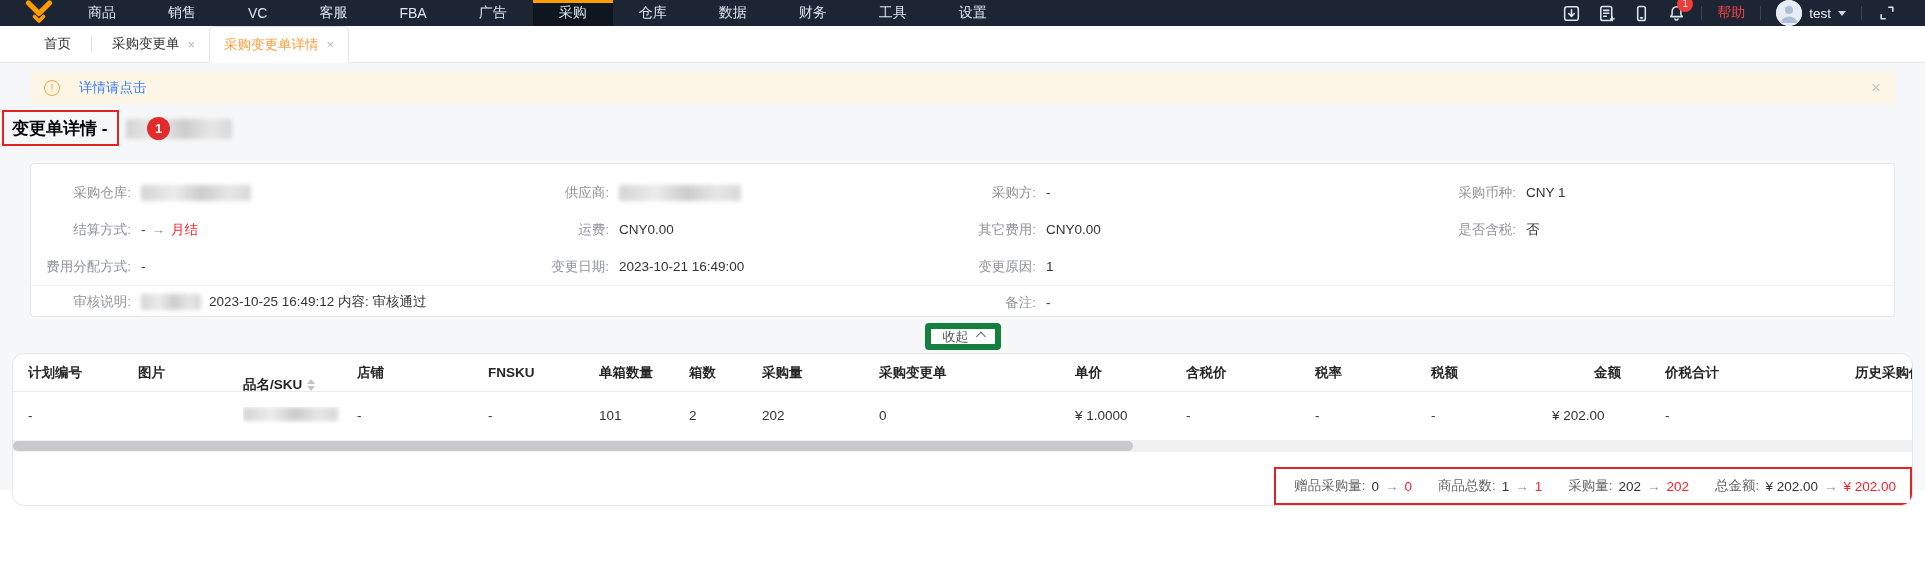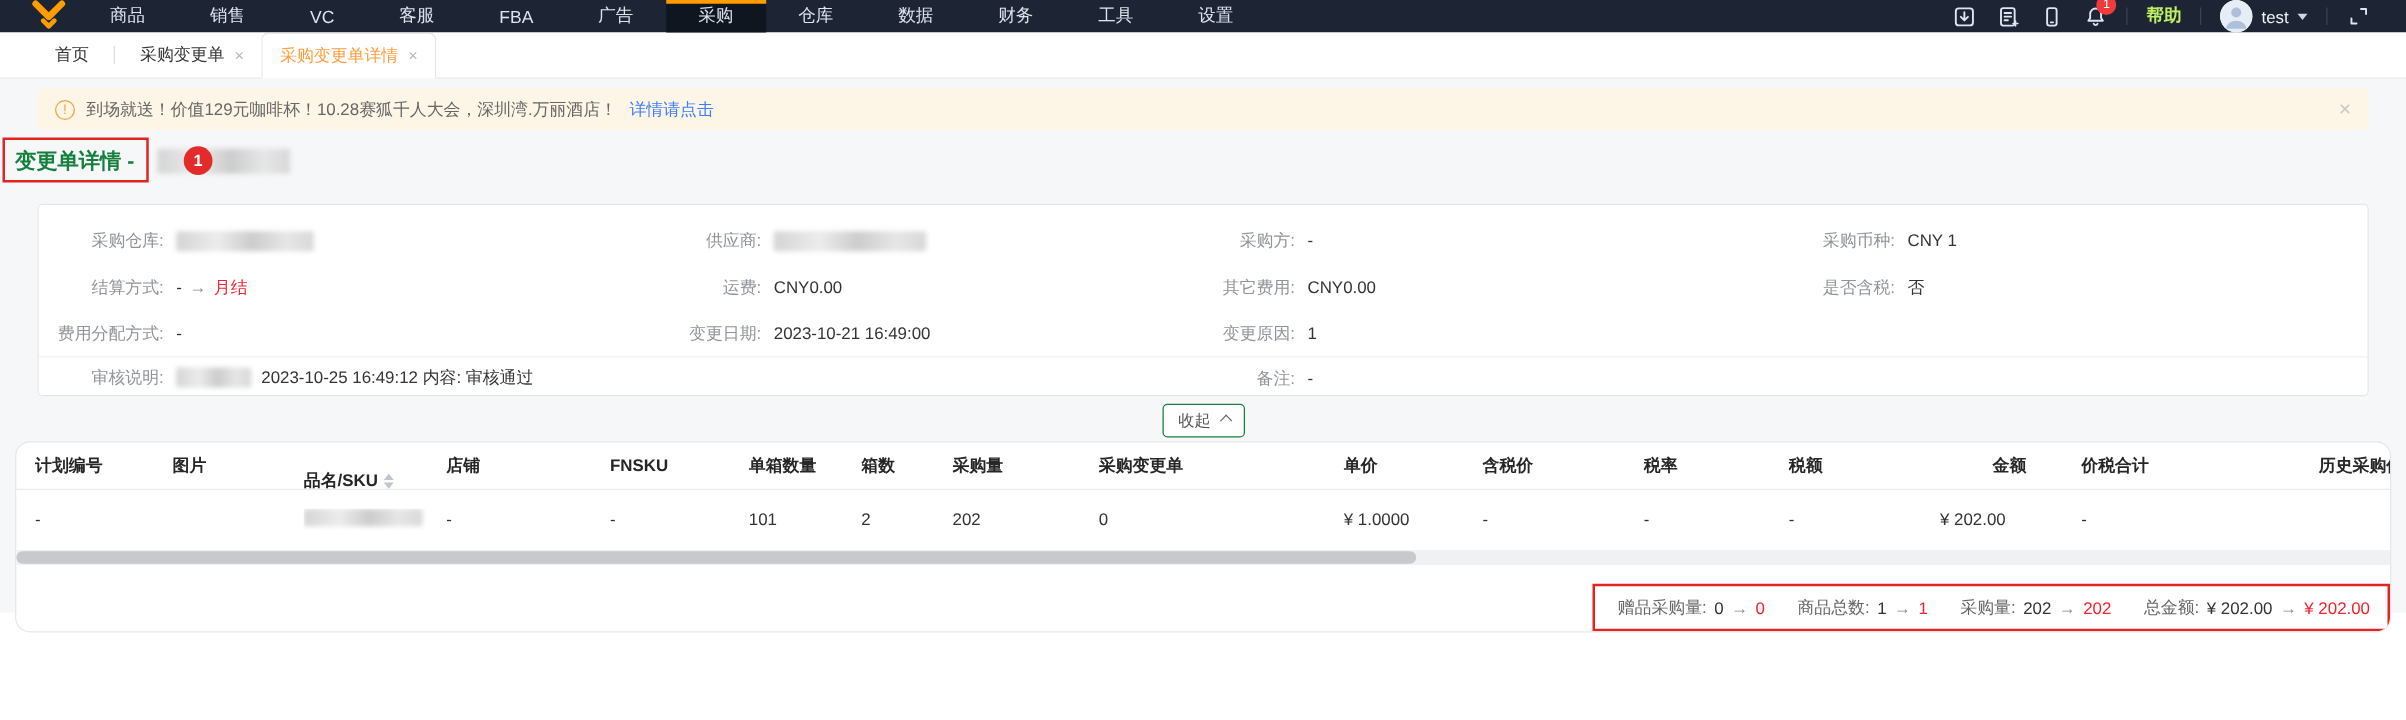--- a/index.html
+++ b/index.html
@@ -14,21 +14,21 @@
   .logo { width:46px; margin-left:16px; display:flex; align-items:center; justify-content:center; cursor:pointer; }
   .menu { display:flex; }
   .menu-item { display:flex; align-items:center; padding:0 26px; font-size:14px; color:#dfe4ee; cursor:pointer; position:relative; white-space:nowrap; }
   .menu-item.active { background:var(--color-navbar_active_bg,#10161f); }
   .menu-item.active::before { content:""; position:absolute; top:0; left:0; right:0; height:3px; background:var(--color-accent,#ff9c00); }
   .nav-right { margin-left:auto; display:flex; align-items:center; gap:15px; padding-right:28px; }
   .nav-ic { width:20px; height:20px; display:flex; align-items:center; justify-content:center; cursor:pointer; position:relative; }
   .nav-ic svg { display:block; }
   .nav-badge { position:absolute; top:-7px; left:11px; min-width:16px; height:16px; padding:0 4px; background:#f03b3b; color:#fff; border-radius:8px; font-size:10px; line-height:16px; text-align:center; }
   .nav-divider { width:1px; height:14px; background:#3a4356; }
-  .help-link { color:#bef264; font-size:14px; text-decoration:none; cursor:pointer;font-weight:bold; }
+  .help-link { color:#ef4444; font-size:14px; text-decoration:none; cursor:pointer; }
   .user-wrap { display:flex; align-items:center; gap:7px; cursor:pointer; }
   .avatar { width:26px; height:26px; border-radius:50%; background:#eef2f8; overflow:hidden; display:flex; align-items:center; justify-content:center; }
   .username { font-size:13.5px; color:#eef1f7; }
   .caret-down { width:0; height:0; border-left:4px solid transparent; border-right:4px solid transparent; border-top:5px solid #cfd6e4; }
 
   
   .tabbar { height:37px; background:#fff; border-bottom:1px solid #e8e8e8; display:flex; align-items:center; padding-left:30px; }
   .tab { height:36px; display:flex; align-items:center; padding:0 14px; color:#333; cursor:pointer; white-space:nowrap; }
   .tab .tab-x { margin-left:8px; color:#b8b8b8; font-size:13px; line-height:1; }
   .tab.active { align-self:stretch; height:auto; margin-bottom:-1px; background:#fff; border:1px solid #e4e4e4; border-bottom:1px solid #fff; border-radius:6px 6px 0 0; color:var(--color-tab_active_text,#ff9d3d); }
@@ -40,21 +40,21 @@
 
   
   .notice { position:absolute; top:8px; left:30px; right:30px; height:33px; background:var(--color-notice_bg,#fdf6e7); border-radius:3px; display:flex; align-items:center; padding:0 14px; color:#666; }
   .notice-ic { width:16px; height:16px; border:1px solid #f0a53d; border-radius:50%; color:#f0a53d; font-size:11px; line-height:14px; text-align:center; margin-right:9px; flex:none; }
   .notice-link { color:var(--color-link,#3d7eff); margin-left:10px; text-decoration:none; cursor:pointer; }
   .notice-close { margin-left:auto; color:#c9c9c9; font-size:17px; cursor:pointer; line-height:1; }
 
   
   .title-row { position:absolute; top:45px; left:0; height:42px; width:100%; }
   .annot-box { position:absolute; left:2px; top:2px; border:2px solid var(--color-danger_annotation,#e32222); height:36px; display:flex; align-items:center; padding:0 10px 0 8px; }
-  .page-title { font-size:17px; font-weight:600; color:#15803d; white-space:nowrap; }
+  .page-title { font-size:17px; font-weight:600; color:#000000; white-space:nowrap; }
   .redact { background:linear-gradient(90deg,#d4d4d4,#ececec 30%,#cccccc 55%,#e6e6e6 80%,#d8d8d8); filter:blur(2px); border-radius:2px; display:inline-block; }
   .redact-title { position:absolute; left:126px; top:11px; width:106px; height:20px; }
   .step-badge { position:absolute; left:147px; top:9px; width:23px; height:23px; border-radius:50%; background:#e32b2b; color:#fff; font-size:13px; font-weight:700; display:flex; align-items:center; justify-content:center; z-index:3; }
   .tooltip { position:absolute; left:186px; top:1px; height:40px; background:rgba(62,62,62,.93); color:#fff; font-size:15.5px; display:flex; align-items:center; padding:0 20px; border-radius:3px; z-index:2; white-space:nowrap; }
   .tooltip .tip-arrow { position:absolute; left:-7px; top:14px; width:0; height:0; border-top:6px solid transparent; border-bottom:6px solid transparent; border-right:7px solid rgba(62,62,62,.93); }
 
   
   .panel { position:absolute; top:100px; left:30px; right:30px; height:154px; background:#fff; border:1px solid #e7e7e7; border-radius:4px; }
   .panel-grid { display:grid; grid-template-columns:503px 427px 480px 1fr; padding-top:10px; }
   .field { display:flex; align-items:center; height:37px; }
@@ -63,21 +63,21 @@
   .field .val { margin-left:10px; color:#333; display:flex; align-items:center; gap:6px; }
   .red-text { color:var(--color-red_value,#f5222d); }
   .arrow { color:#8c8c8c; }
   .redact-sm { width:110px; height:16px; }
   .redact-supplier { width:122px; }
   .panel-row4 { border-top:1px solid #efefef; height:33px; display:flex; align-items:center; position:relative; }
   .remark-field { position:absolute; left:930px; top:0; height:33px; }
   .redact-audit { width:60px; height:16px; margin-right:2px; }
 
   
-  .collapse-btn { position:absolute; top:260px; left:50%; transform:translateX(-50%); height:27px; padding:0 12px; background:#fff; border:1px solid #15803d; border-radius:4px; display:flex; align-items:center; gap:7px; color:#555; font-size:13px; cursor:pointer; }
+  .collapse-btn { position:absolute; top:260px; left:50%; transform:translateX(-50%); height:27px; padding:0 12px; background:#fff; border:6px solid #15803d; border-radius:4px; display:flex; align-items:center; gap:7px; color:#555; font-size:13px; cursor:pointer; }
   .chev-up { width:7px; height:7px; border-top:1.5px solid #666; border-right:1.5px solid #666; transform:rotate(-45deg) translate(1px,1px); }
 
   
   .table-card { position:absolute; top:290px; left:12px; right:12px; height:153px; background:#fff; border:1px solid #e7e7e7; border-radius:12px; overflow:hidden; }
   .trow { display:grid; grid-template-columns:110px 105px 114px 131px 111px 90px 73px 117px 196px 111px 129px 116px 121px 113px 190px 1fr; align-items:center; padding-left:15px; }
   .trow > div { overflow:hidden; white-space:nowrap; }
   .thead { height:38px; font-weight:700; color:#262626; border-bottom:1px solid #ececec; }
   .tbody-row { height:46px; color:#333; }
   .pad-amt { padding-left:42px; }
   .th-flex { display:flex; align-items:center; gap:5px;margin-top:24px; }
@@ -187,21 +187,20 @@
     <span>采购变更单详情</span>
     <span class="tab-x">×</span>
   </div>
 </div>
 
 <div class="content">
   <div class="bottom-strip"></div>
 
   <div class="notice">
     <span class="notice-ic">!</span>
-    <span class="notice-text">到场就送！价值129元咖啡杯！10.28赛狐千人大会，深圳湾.万丽酒店！</span>
     <a class="notice-link">详情请点击</a>
     <span class="notice-close">×</span>
   </div>
 
   <div class="title-row">
     <div class="annot-box">
       <h1 class="page-title">变更单详情 -</h1>
     </div>
     <span class="redact redact-title"></span>
     <span class="step-badge">1</span>

